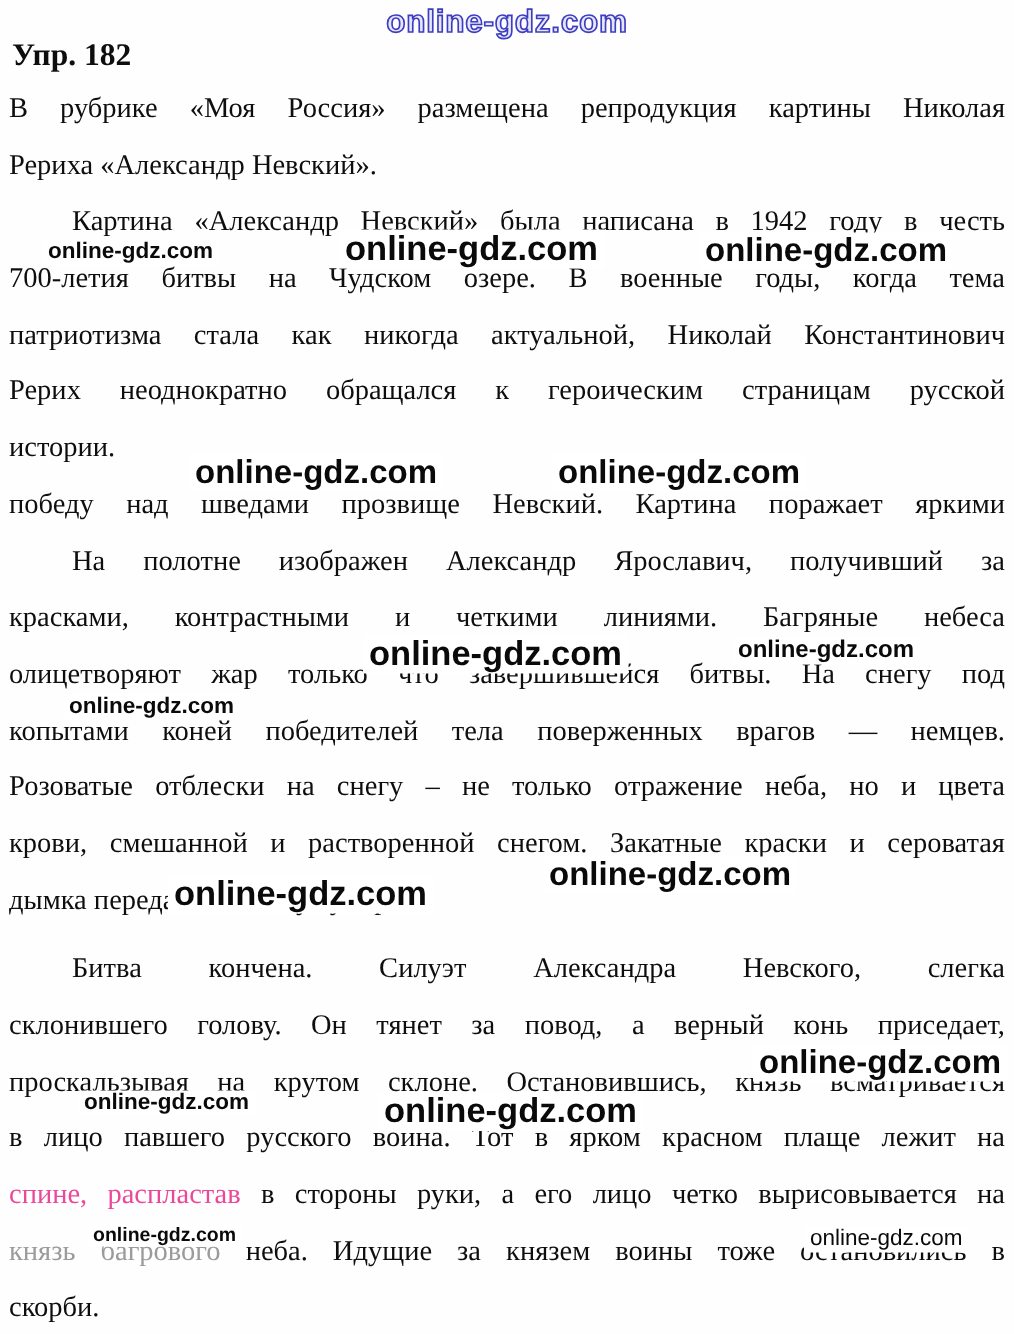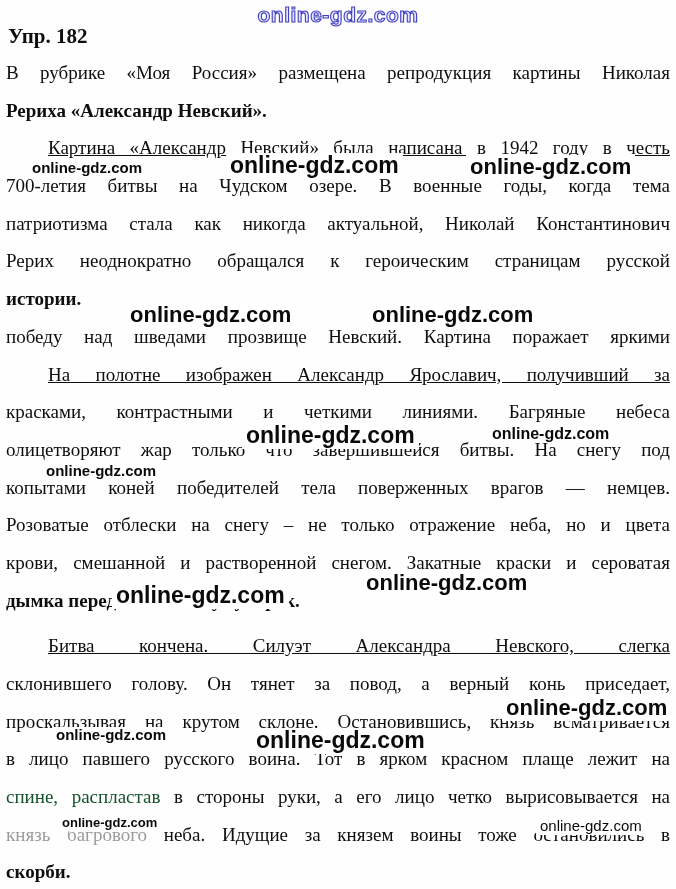--- a/index.html
+++ b/index.html
@@ -19,24 +19,24 @@
   .title {
     margin:0; padding:24px 8px 0 8px;
     font-size:21px; font-weight:700; line-height:24px;
   }
   .text { padding:6px 6px 0 6px; font-size:19px; }
   .line {
     height:37.7px; line-height:37.7px;
     text-align:justify; text-align-last:justify;
     overflow:hidden; white-space:normal;
   }
-  .line.pl { text-align-last:left;font-weight:bold; }
-  .line.indent { text-indent:42px;text-decoration:underline; }
+  .line.pl { text-align-last:left; }
+  .line.indent { text-indent:42px; }
   .para-gap { margin-top:8px; }
-  .faded { color:#14532d; }
+  .faded { color:#ec4899; }
   .faded2 { color:#9b9b9b; }
   .wm {
     position:absolute; z-index:2;
     font-family:"Liberation Sans", sans-serif; font-weight:700;
     color:#0a0a0a; background:#ffffff; padding:0 4px;
     line-height:1.12; white-space:nowrap;
   }
 </style>
 </head>
 <body>

